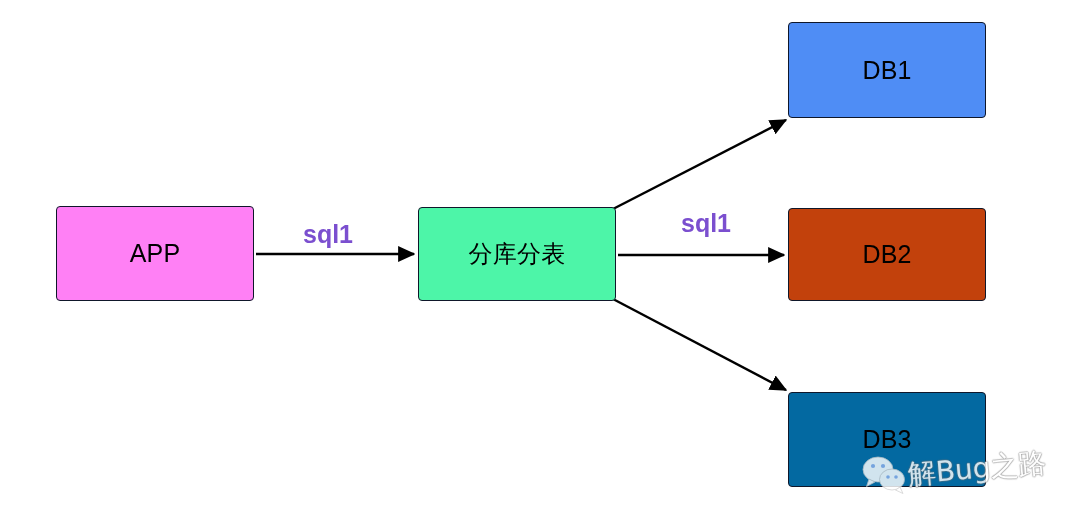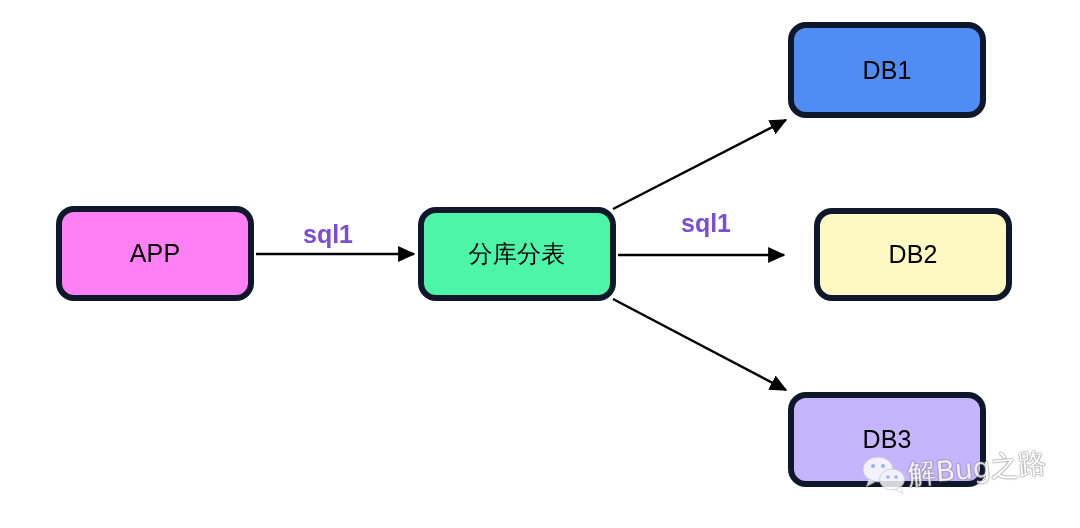--- a/index.html
+++ b/index.html
@@ -13,22 +13,22 @@
   #canvas {
     position: relative;
     width: 1080px;
     height: 528px;
     background: #ffffff;
     overflow: hidden;
   }
   .node {
     position: absolute;
     box-sizing: border-box;
-    border: 6px solid #0f172a;
-    border-radius: 18px;
+    border: 1px solid #0f172a;
+    border-radius: 4px;
     display: flex;
     align-items: center;
     justify-content: center;
     color: #000000;
     font-size: 25px;
     line-height: 1;
     letter-spacing: 0.2px;
     z-index: 3;
   }
   .node-label {
@@ -128,25 +128,25 @@
   </div>
 
   <div class="node cjk" id="node-shard" style="background:#4DF5A8;">
     <span class="node-label">分库分表</span>
   </div>
 
   <div class="node" id="node-db1" style="background:#4F8DF5;">
     <span class="node-label">DB1</span>
   </div>
 
-  <div class="node" id="node-db2" style="background:#fef9c3;margin-left:26px;">
+  <div class="node" id="node-db2" style="background:#c2410c;">
     <span class="node-label">DB2</span>
   </div>
 
-  <div class="node" id="node-db3" style="background:#c4b5fd;">
+  <div class="node" id="node-db3" style="background:#0369a1;">
     <span class="node-label">DB3</span>
   </div>
 
   <div class="edge-label" id="edge-label-left">sql1</div>
 
   <div class="edge-label" id="edge-label-right">sql1</div>
 
   <div id="watermark">
     <svg id="watermark-mark" viewBox="0 0 46 40" xmlns="http://www.w3.org/2000/svg">
       <g fill="#ffffff" stroke="#c9c9c9" stroke-width="0.8">

